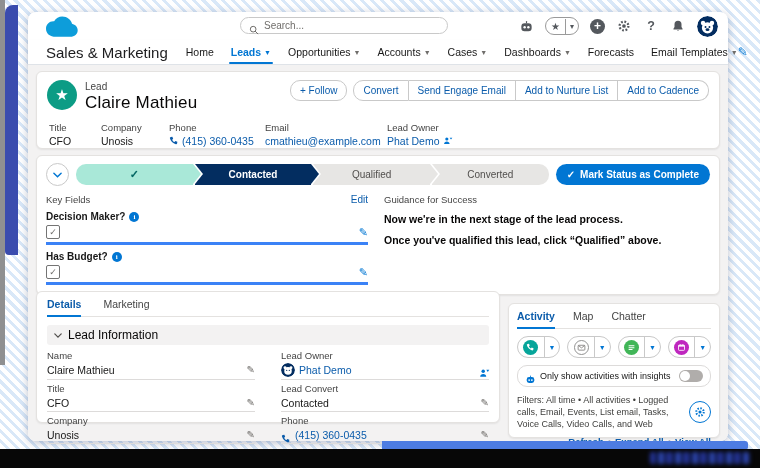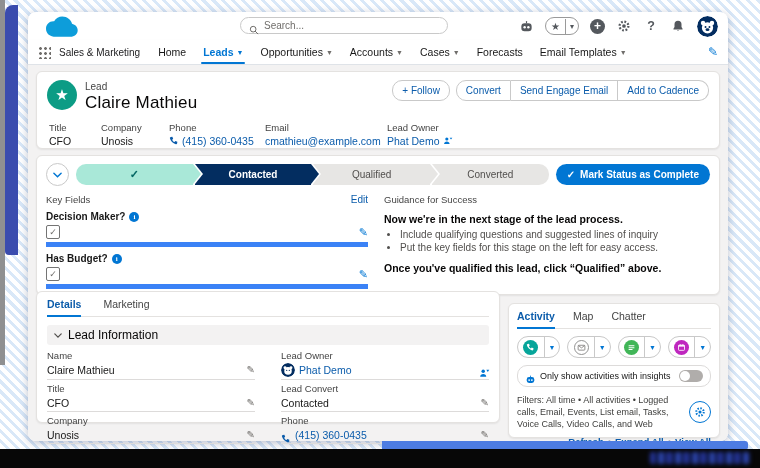--- a/index.html
+++ b/index.html
@@ -31,21 +31,21 @@
   .plus-circle{width:15px;height:15px;border-radius:50%;background:#54585d;color:#fff;font-size:12px;line-height:14px;font-weight:bold;}
   .fav-pill{display:inline-flex;align-items:center;height:16px;border:1px solid #9a9a9a;border-radius:9px;overflow:hidden;cursor:pointer;}
   .fav-star{font-size:10px;color:#54585d;padding:0 5px;border-right:1px solid #9a9a9a;line-height:15px;}
   .fav-caret{font-size:8px;color:#54585d;padding:0 4px;}
   .avatar{width:21px;height:21px;border-radius:50%;overflow:hidden;cursor:pointer;}
   
   .navbar{position:absolute;left:0;top:28px;width:100%;height:25px;display:flex;align-items:center;
     border-bottom:1px solid #dfe3e8;box-shadow:0 1px 2px rgba(0,0,0,.06);box-sizing:border-box;padding:0 10px;}
   .waffle{width:13px;height:13px;margin-right:8px;cursor:pointer;
     background-image:radial-gradient(circle,#706e6b 1.3px,transparent 1.5px);background-size:5px 5px;background-position:0 0;}
-  .appname{font-size:10px;color:#1d1d1f;margin-right:18px;white-space:nowrap;}
+  .appname{font-size:15px;color:#1d1d1f;margin-right:18px;white-space:nowrap;}
   .tabs{display:flex;align-items:center;gap:17px;flex:1;}
   .tab{display:flex;align-items:center;gap:3px;font-size:10.5px;color:#181818;cursor:pointer;height:24px;position:relative;white-space:nowrap;}
   .tab .caret{font-size:7px;color:#706e6b;}
   .tab.active{color:#0176d3;font-weight:bold;}
   .tab.active .caret{color:#0176d3;}
   .tab.active::after{content:"";position:absolute;left:-2px;right:-2px;bottom:0;height:2px;background:#0176d3;border-radius:2px;}
   .nav-edit{color:#0176d3;font-size:12px;cursor:pointer;}
   
   .page{position:absolute;left:0;top:53px;width:100%;height:376px;background:#f3f2f2;border-radius:0 0 8px 8px;}
   .card{position:absolute;background:#fff;border:1px solid #e4e2e0;border-radius:6px;box-shadow:0 1px 2px rgba(0,0,0,.07);box-sizing:border-box;}
@@ -90,21 +90,21 @@
   .stage.current::after{border-left-color:#032d60;}
   .stage.last{border-radius:0 10px 10px 0;margin-right:0;}
   .stage.last::after{display:none;}
   .mark-btn{height:21px;border-radius:11px;background:#0176d3;color:#fff;font-size:10px;font-weight:bold;display:inline-flex;
     align-items:center;gap:5px;padding:0 11px;cursor:pointer;flex:0 0 auto;border:none;}
   .path-body{display:flex;margin-top:8px;gap:16px;}
   .kf-col{flex:0 0 322px;}
   .kf-head{display:flex;justify-content:space-between;align-items:flex-start;}
   .sec-label{font-size:9.5px;color:#444;}
   .edit-link{font-size:10px;color:#0b5cab;cursor:pointer;}
-  .kf-item{margin-top:6px;border-bottom:5px solid #3b82f6;padding-bottom:3px;}
+  .kf-item{margin-top:6px;border-bottom:3px solid #3b82f6;padding-bottom:3px;}
   .kf-label-row{display:flex;align-items:center;gap:4px;}
   .kf-label{font-size:10px;font-weight:bold;color:#181818;}
   .info-dot{width:10px;height:10px;border-radius:50%;background:#0176d3;color:#fff;font-size:7px;font-weight:bold;
     display:inline-flex;align-items:center;justify-content:center;font-family:"Liberation Serif",serif;}
   .kf-ctl-row{display:flex;align-items:center;justify-content:space-between;margin-top:3px;min-height:14px;}
   .checkbox{width:12px;height:12px;border:1px solid #747474;border-radius:2px;background:#fff;display:flex;align-items:center;
     justify-content:center;font-size:9px;color:#706e6b;cursor:pointer;}
   .kf-val{font-size:10.5px;color:#181818;}
   .pencil-blue{color:#0176d3;font-size:11px;cursor:pointer;}
   .pencil-gray{color:#706e6b;font-size:10px;cursor:pointer;}
@@ -235,20 +235,24 @@
           </span>
         <span class="tab">
             <span>Accounts</span>
             <span class="caret">▼</span>
           </span>
         <span class="tab">
             <span>Cases</span>
             <span class="caret">▼</span>
           </span>
         <span class="tab">
+            <span>Dashboards</span>
+            <span class="caret">▼</span>
+          </span>
+        <span class="tab">
             <span>Forecasts</span>
           </span>
         <span class="tab">
             <span>Email Templates</span>
             <span class="caret">▼</span>
           </span>
       </div>
       <span class="nav-edit">✎</span>
     </div>
 
@@ -259,20 +263,21 @@
           <span class="lead-icon">★</span>
           <div>
             <div class="hl-entity">Lead</div>
             <div class="hl-name">Claire Mathieu</div>
           </div>
           <div class="hl-actions">
             <span class="btn pill">+&nbsp;<span>Follow</span></span>
             <span class="btn-group">
               <span class="btn">Convert</span>
               <span class="btn">Send Engage Email</span>
+              <span class="btn">Add to Nurture List</span>
               <span class="btn">Add to Cadence</span>
             </span>
           </div>
         </div>
         <div class="hl-fields">
           <div class="hl-col c1">
             <div class="f-label">Title</div>
             <div class="f-val">CFO</div>
           </div>
           <div class="hl-col c2">
@@ -361,24 +366,20 @@
                 </div>
               <div class="kf-ctl-row">
                   <span class="kf-val">1-3 Months</span>
                   <span class="pencil-blue">✎</span>
                 </div>
             </div>
           </div>
           <div class="guid-col">
             <div class="guid-head">Guidance for Success</div>
             <div class="guid-strong">Now we're in the next stage of the lead process.</div>
-            <ul>
-              <li>Include qualifying questions and suggested lines of inquiry</li>
-              <li>Put the key fields for this stage on the left for easy access.</li>
-            </ul>
             <div class="guid-footer">Once you've qualified this lead, click “Qualified” above.</div>
           </div>
         </div>
       </div>
 
       <div class="card details-card">
         <div class="tabs-row">
           <span class="sub-tab active">Details</span>
           <span class="sub-tab">Marketing</span>
         </div>

